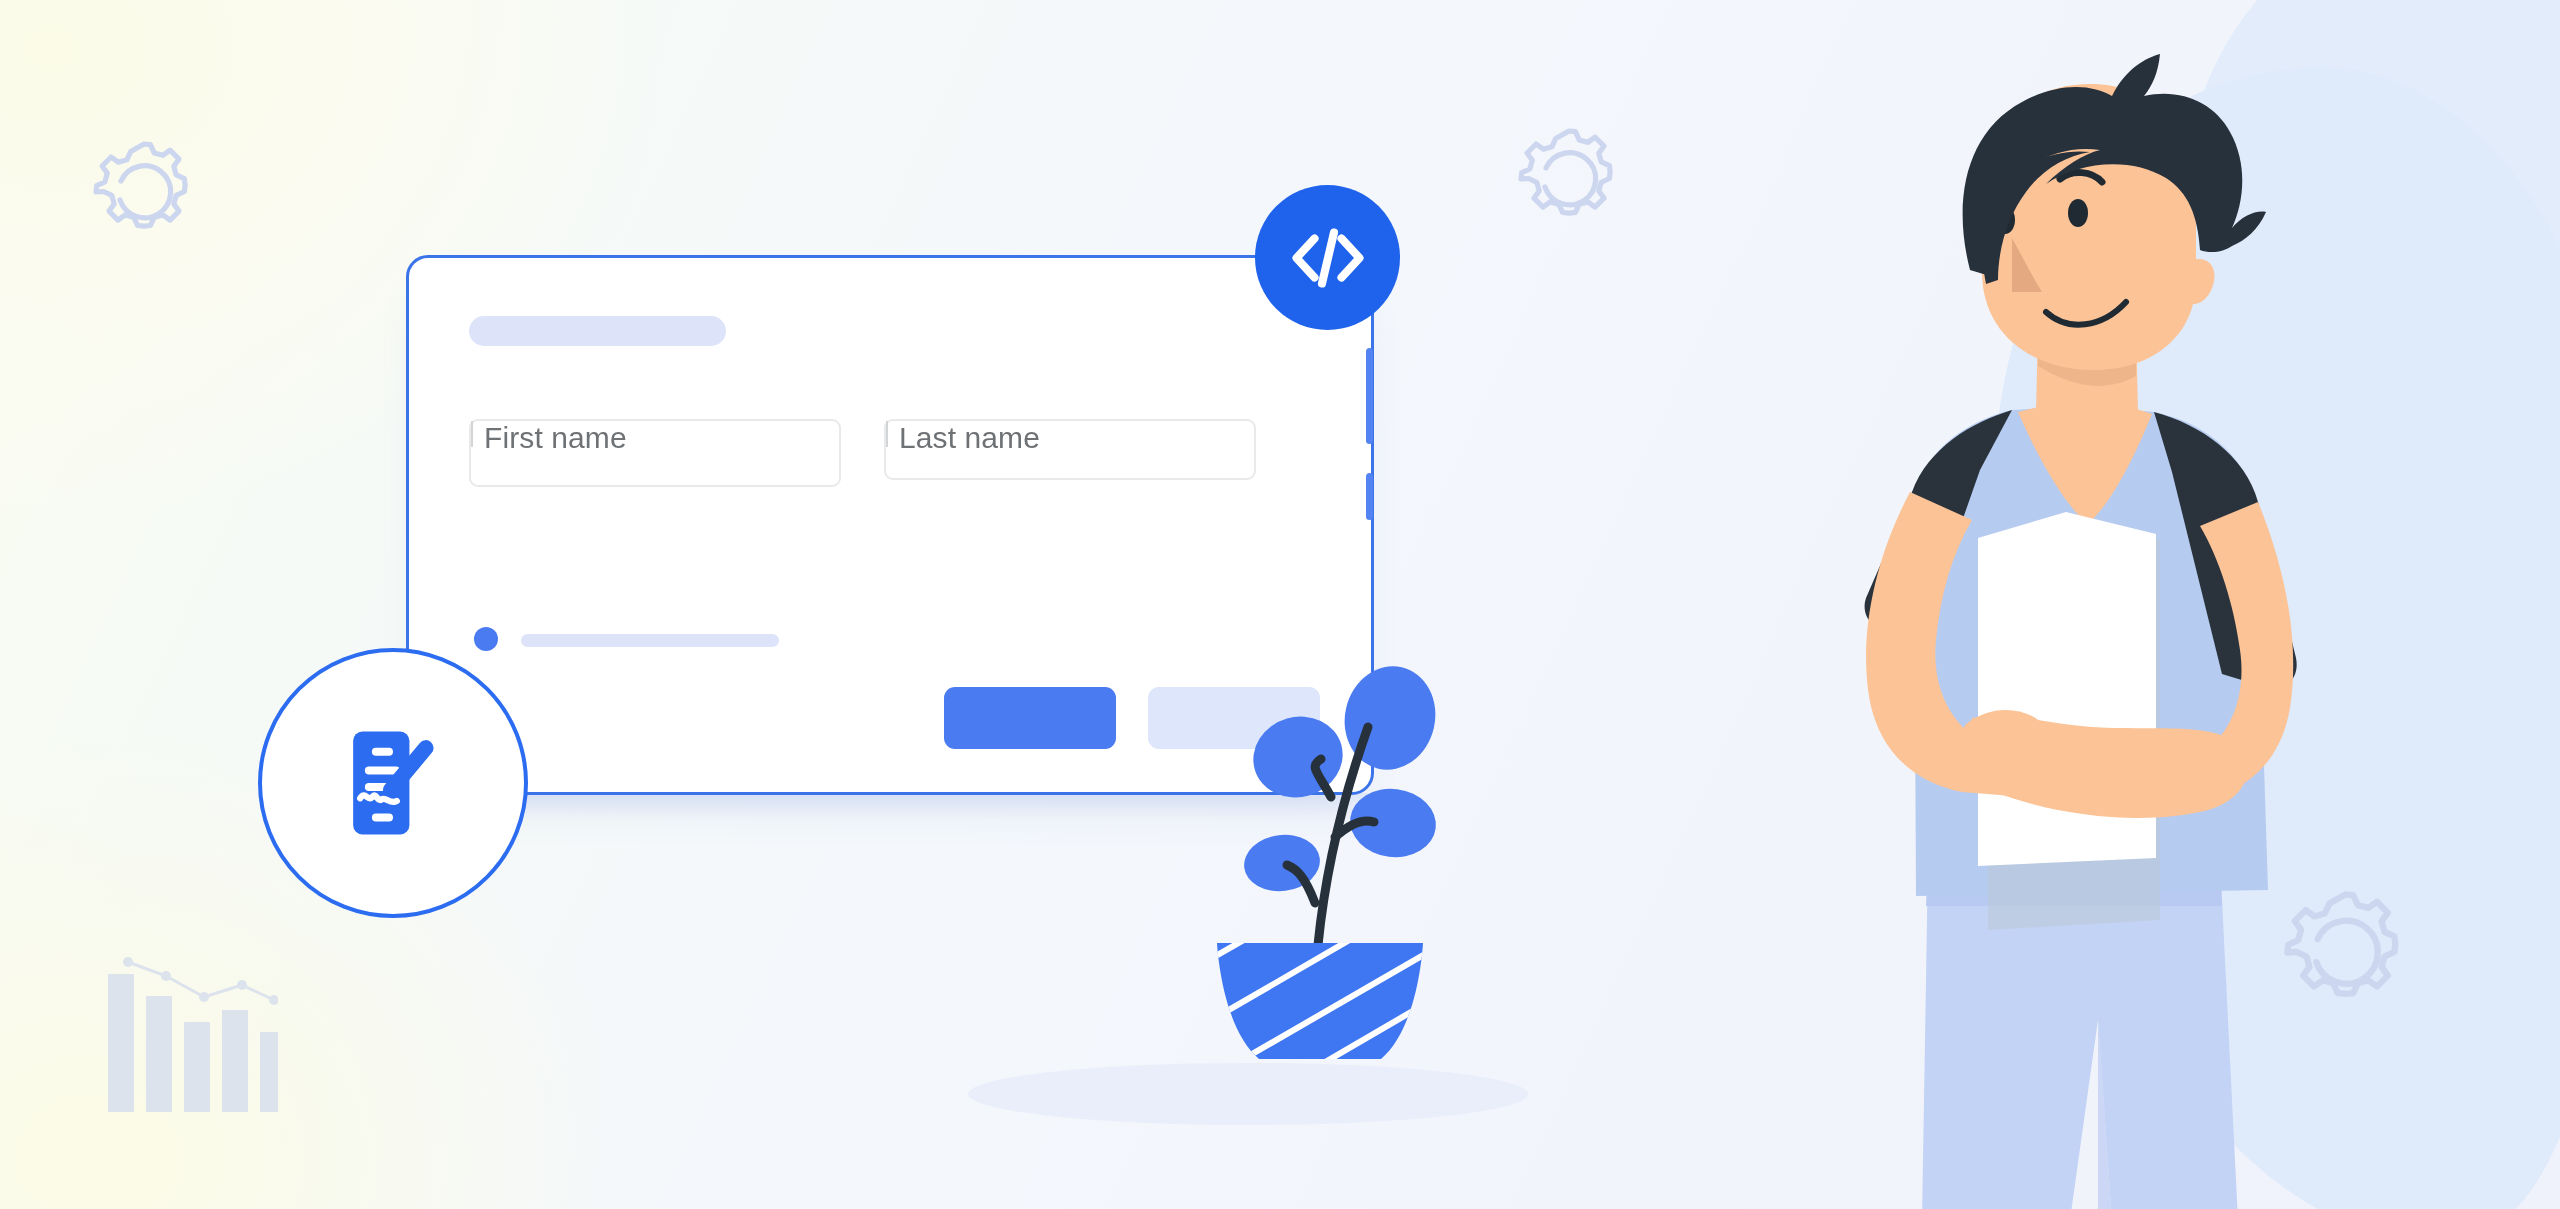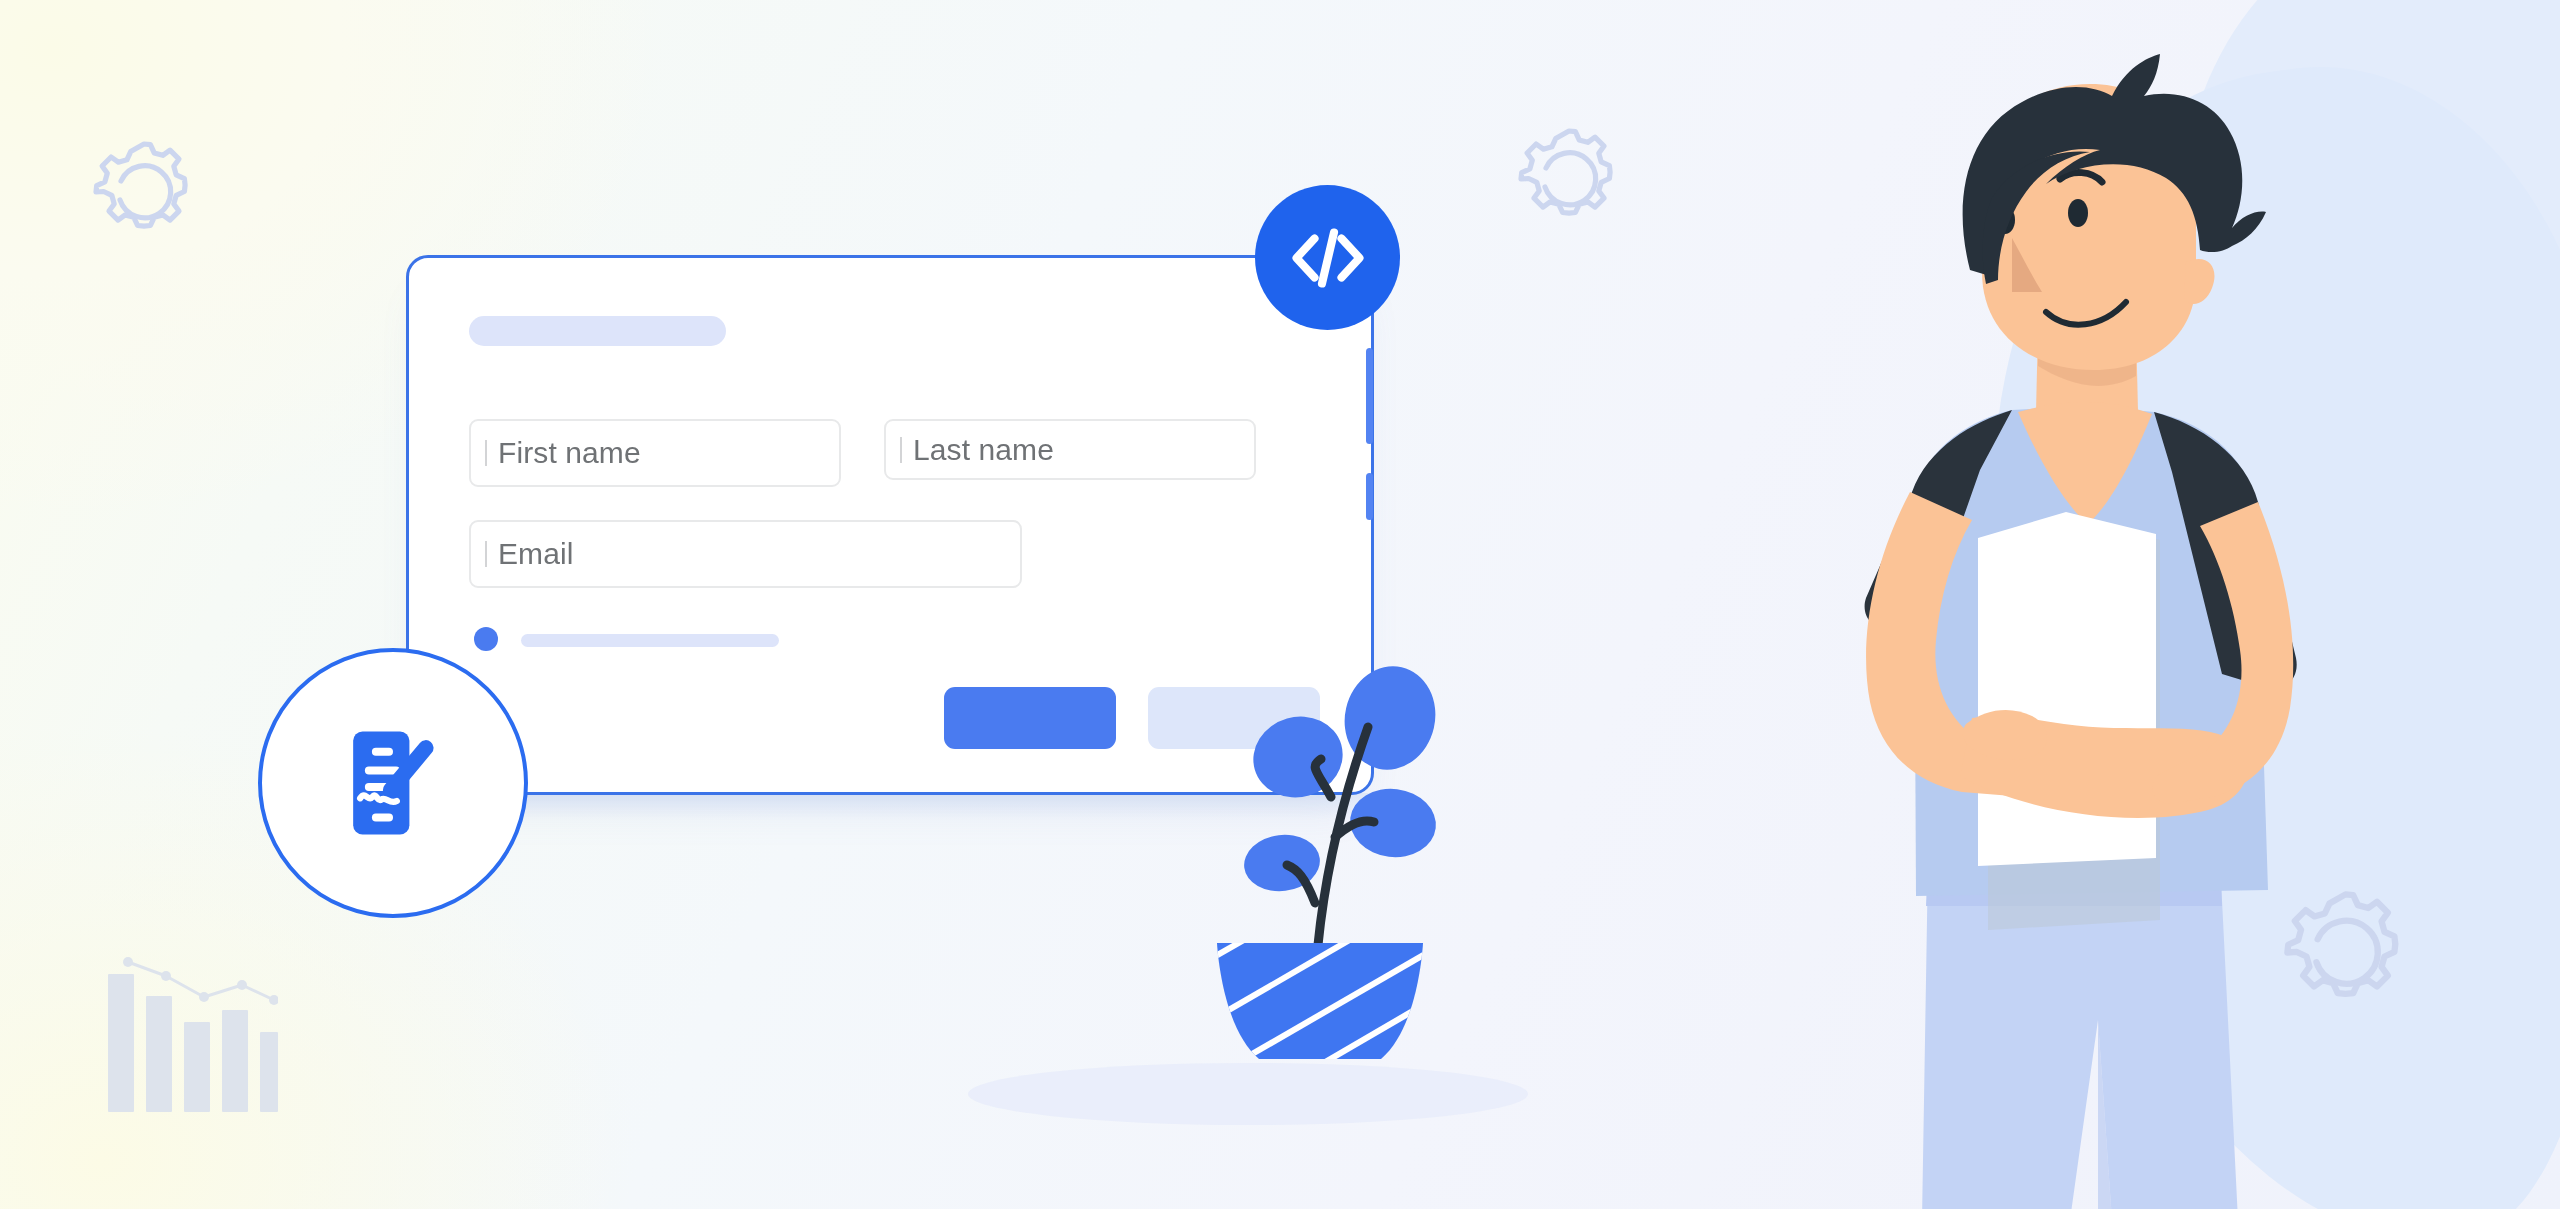--- a/index.html
+++ b/index.html
@@ -66,22 +66,21 @@
     width: 257px; height: 30px;
     border-radius: 15px;
     background: #dde4fa;
   }
   .field {
     position: absolute;
     background: #fff;
     border: 2px solid #e8e9ea;
     border-radius: 9px;
     display: flex;
-    align-items: center;
-    padding-left: 14px;
+    align-items: flex-start;
   }
   .field .caret {
     width: 2px; height: 26px;
     background: #d3d4d6;
     margin-right: 11px;
     flex: none;
   }
   .field .ph {
     font-size: 30px;
     color: #6f7275;
@@ -219,24 +218,20 @@
   <div class="field" id="f-first">
     <span class="caret"></span>
     <span class="ph">First name</span>
   </div>
 
   <div class="field" id="f-last">
     <span class="caret"></span>
     <span class="ph">Last name</span>
   </div>
 
-  <div class="field" id="f-email">
-    <span class="caret"></span>
-    <span class="ph">Email</span>
-  </div>
 
   <div class="radio-dot"></div>
   <div class="radio-bar"></div>
 
   <button class="btn" id="btn-primary"></button>
   <button class="btn" id="btn-secondary"></button>
 
   <div class="tick" id="tick-1"></div>
   <div class="tick" id="tick-2"></div>
 

